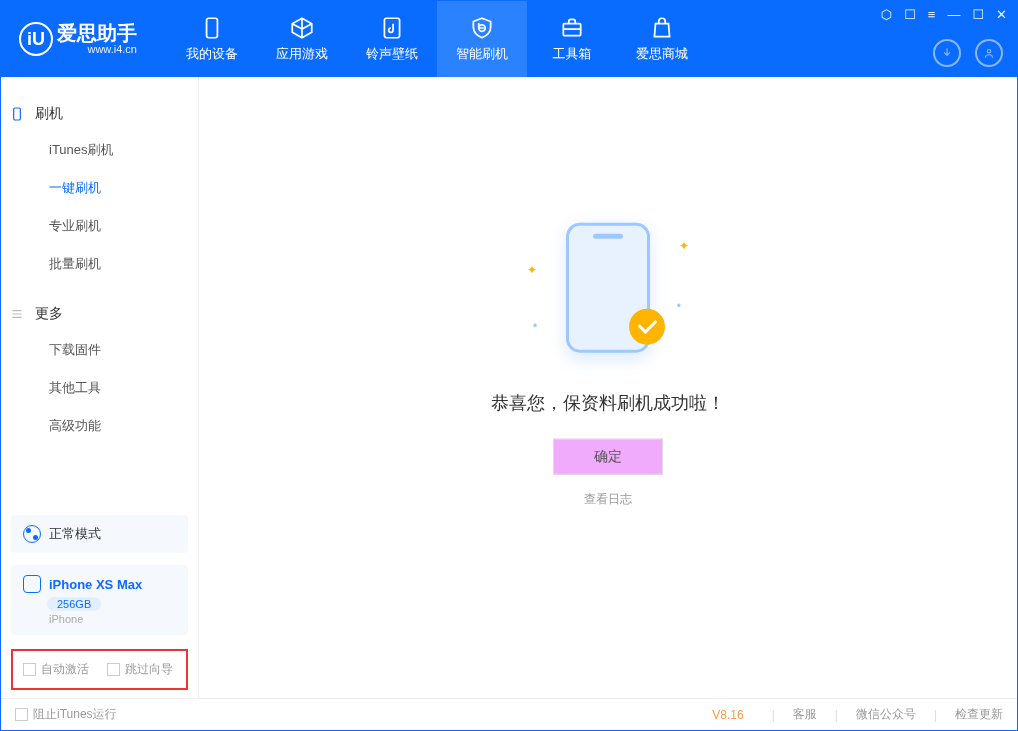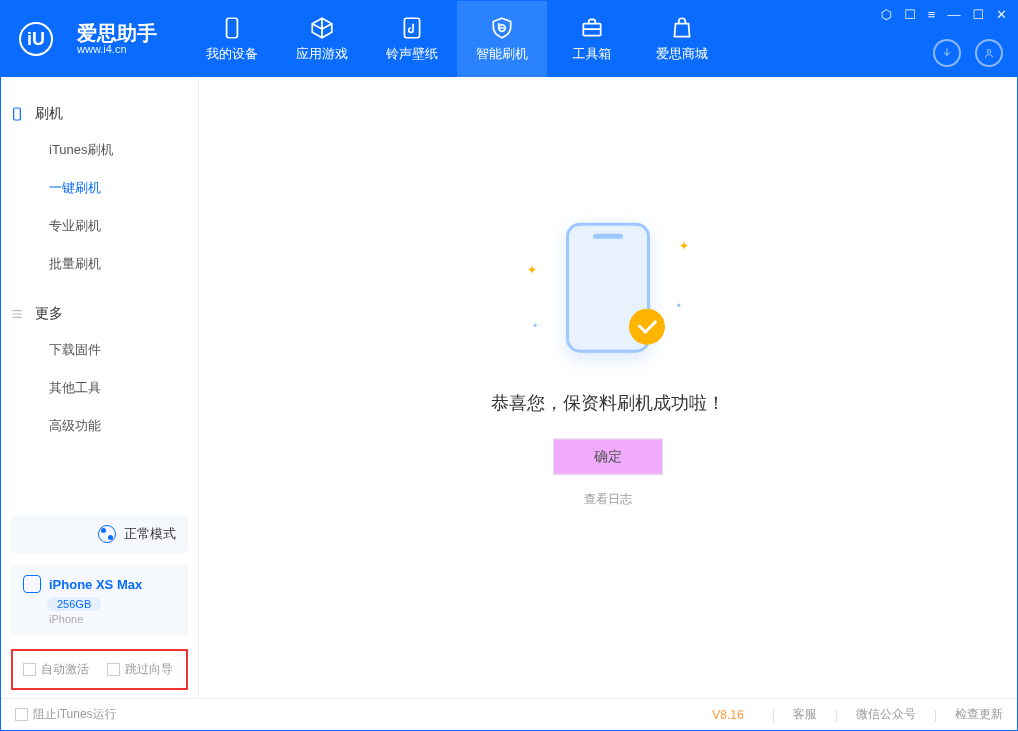--- a/index.html
+++ b/index.html
@@ -1,22 +1,22 @@
 <!DOCTYPE html>
 <html><head>
 <meta charset="utf-8">
 <style>
 * { margin: 0; padding: 0; box-sizing: border-box; font-family: "Microsoft YaHei", sans-serif; }
 body { background: #fff; width: 1018px; height: 731px; overflow: hidden; border: 1px solid #0a6cff; }
 
 
 .header { background: #0a6cff; height: 76px; display: flex; align-items: center; color: #fff; position: relative; }
-.logo-block { display: flex; align-items: center; padding: 0 18px; }
+.logo-block { display: flex; align-items: center; padding: 0 18px; text-align: right; }
 .logo-icon { width: 34px; height: 34px; border: 2px solid #fff; border-radius: 50%; display: flex; align-items: center; justify-content: center; font-weight: bold; font-size: 18px; }
-.logo-text { margin-left: 24px; }
+.logo-text { margin-left: 4px; }
 .logo-title { font-size: 20px; font-weight: bold; line-height: 1; }
 .logo-sub { font-size: 11px; opacity: .9; }
 .tabs { display: flex; height: 100%; margin-left: 12px; }
 .tab { width: 90px; display: flex; flex-direction: column; align-items: center; justify-content: center; cursor: pointer; font-size: 13px; }
 .tab.active { background: #2a82ff; }
 .tab-icon { width: 26px; height: 26px; margin-bottom: 4px; display: flex; align-items: center; justify-content: center; }
 .tab-icon svg { stroke: #fff; fill: none; stroke-width: 1.6; }
 .win-controls { position: absolute; top: 6px; right: 10px; display: flex; gap: 12px; align-items: center; }
 .win-controls span { cursor: pointer; opacity: .9; font-size: 13px; }
 .header-right { position: absolute; right: 14px; bottom: 10px; display: flex; gap: 14px; }
@@ -24,21 +24,21 @@
 
 
 .body { display: flex; height: calc(100% - 76px - 32px); }
 .sidebar { width: 198px; border-right: 1px solid #eee; display: flex; flex-direction: column; }
 .side-scroll { flex: 1; overflow-y: auto; padding-top: 20px; }
 .group-title { display: flex; align-items: center; padding: 8px 8px; font-size: 14px; color: #333; }
 .group-title svg, .group-title .gi { width: 16px; height: 16px; margin-right: 10px; }
 .side-item { padding: 10px 20px 10px 48px; font-size: 13px; color: #555; cursor: pointer; }
 .side-item.active { color: #0a6cff; }
 
-.mode-card, .device-card { background: #f5f8fc; margin: 6px 10px; border-radius: 4px; padding: 10px 12px; font-size: 13px; justify-content: flex-end; }
+.mode-card, .device-card { background: #f5f8fc; margin: 6px 10px; border-radius: 4px; padding: 10px 12px; font-size: 13px; }
 .mode-card { display: flex; align-items: center; color: #333; }
 .mode-icon { width: 18px; height: 18px; border: 1.5px solid #0a6cff; border-radius: 50%; margin-right: 8px; position: relative; }
 .mode-icon::before, .mode-icon::after { content: ''; position: absolute; width: 5px; height: 5px; background: #0a6cff; border-radius: 50%; }
 .mode-icon::before { top: 2px; left: 2px; }
 .mode-icon::after { bottom: 2px; right: 2px; }
 .device-card { }
 .dev-row { display: flex; align-items: center; }
 .dev-ico { width: 18px; height: 18px; border: 1.5px solid #0a6cff; border-radius: 4px; margin-right: 8px; }
 .dev-name { color: #0a6cff; font-weight: bold; font-size: 13px; }
 .dev-badge { display: inline-block; background: #e3efff; color: #0a6cff; border-radius: 10px; padding: 1px 10px; font-size: 11px; margin-top: 4px; margin-left: 24px; }

